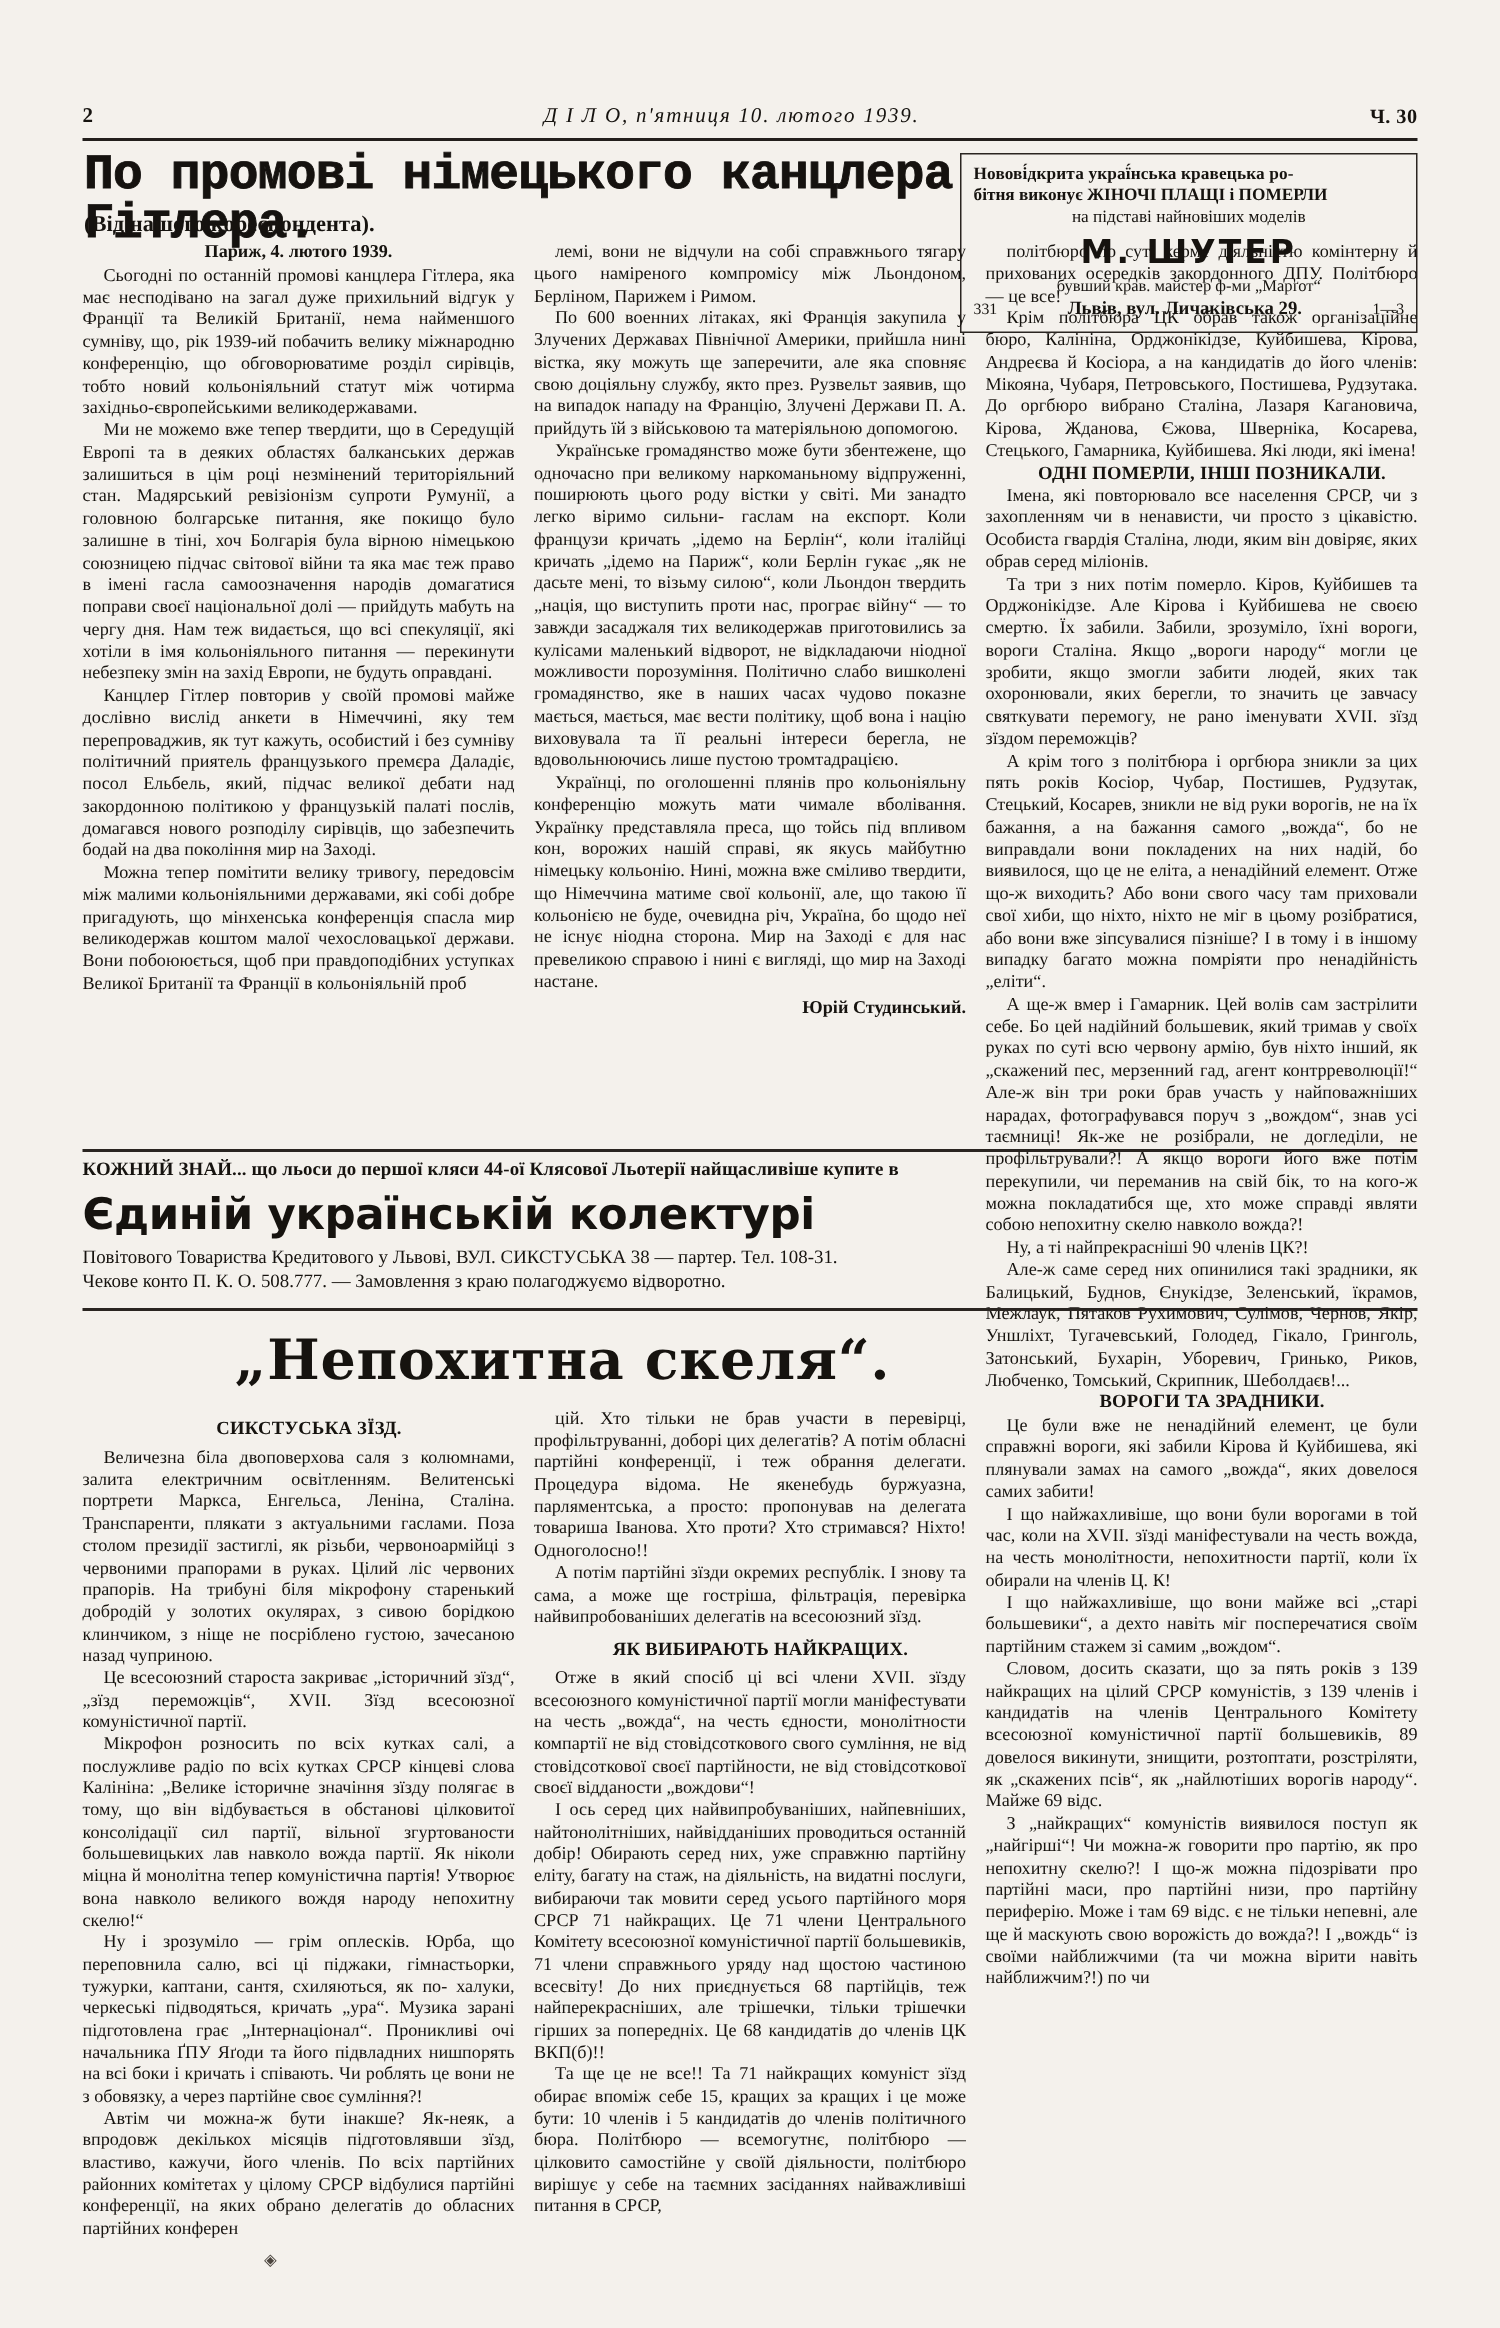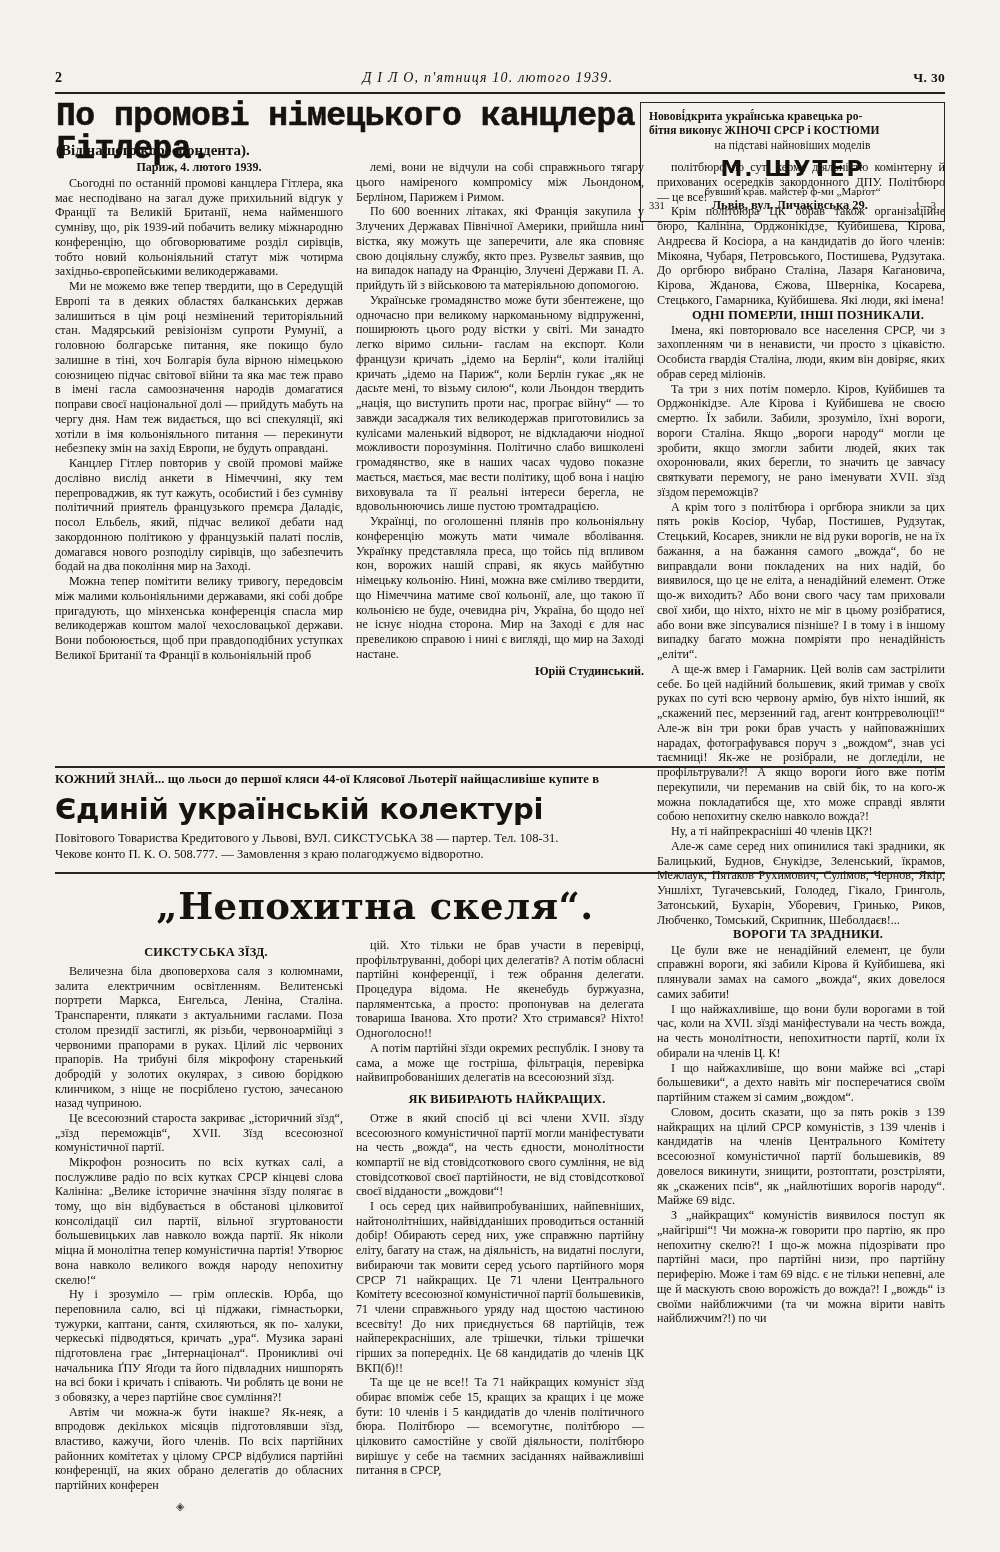--- a/index.html
+++ b/index.html
@@ -126,21 +126,21 @@
     <div class="center">Д І Л О, п'ятниця 10. лютого 1939.</div>
     <div class="issue">Ч. 30</div>
   </div>
   <div class="rule"></div>
 
   <div class="headline">По промові німецького канцлера Гітлера.</div>
   <div class="byline">(Від нашого кореспондента).</div>
 
   <div class="adbox">
     <div class="l1">Новові́дкрита украї́нська кравецька ро-</div>
-    <div class="l2">бітня виконує ЖІНОЧІ СРСР і КОСТЮМИ</div>
+    <div class="l2">бітня виконує ЖІНОЧІ ПЛАЩІ і ПОМЕРЛИ</div>
     <div class="l3">на підставі найновіших моделів</div>
     <div class="name">М. ШУТЕР</div>
     <div class="l4">бувший крав. майстер ф-ми „Марґот“</div>
     <div class="l5">
       <span class="small">331</span>
       <span>Львів, вул. Личаківська 29.</span>
       <span class="small">1—3</span>
     </div>
   </div>
 
@@ -163,21 +163,21 @@
     </div>
 
     <div class="col c3">
       <p>політбюро по суті керме діяльністю комінтерну й прихованих осередків закордонного ДПУ. Політбюро — це все!</p>
       <p>Крім політбюра ЦК обрав також організаційне бюро, Калініна, Орджонікідзе, Куйбишева, Кірова, Андреєва й Косіора, а на кандидатів до його членів: Мікояна, Чубаря, Петровського, Постишева, Рудзутака. До оргбюро вибрано Сталіна, Лазаря Кагановича, Кірова, Жданова, Єжова, Шверніка, Косарева, Стецького, Гамарника, Куйбишева. Які люди, які імена!</p>
       <p class="subhead">ОДНІ ПОМЕРЛИ, ІНШІ ПОЗНИКАЛИ.</p>
       <p>Імена, які повторювало все населення СРСР, чи з захопленням чи в ненависти, чи просто з цікавістю. Особиста гвардія Сталіна, люди, яким він довіряє, яких обрав серед міліонів.</p>
       <p>Та три з них потім померло. Кіров, Куйбишев та Орджонікідзе. Але Кірова і Куйбишева не своєю смертю. Їх забили. Забили, зрозуміло, їхні вороги, вороги Сталіна. Якщо „вороги народу“ могли це зробити, якщо змогли забити людей, яких так охоронювали, яких берегли, то значить це завчасу святкувати перемогу, не рано іменувати XVII. зїзд зїздом переможців?</p>
       <p>А крім того з політбюра і оргбюра зникли за цих пять років Косіор, Чубар, Постишев, Рудзутак, Стецький, Косарев, зникли не від руки ворогів, не на їх бажання, а на бажання самого „вожда“, бо не виправдали вони покладених на них надій, бо виявилося, що це не еліта, а ненадійний елемент. Отже що-ж виходить? Або вони свого часу там приховали свої хиби, що ніхто, ніхто не міг в цьому розібратися, або вони вже зіпсувалися пізніше? І в тому і в іншому випадку багато можна помріяти про ненадійність „еліти“.</p>
       <p>А ще-ж вмер і Гамарник. Цей волів сам застрілити себе. Бо цей надійний большевик, який тримав у своїх руках по суті всю червону армію, був ніхто інший, як „скажений пес, мерзенний гад, агент контрреволюції!“ Але-ж він три роки брав участь у найповажніших нарадах, фотографувався поруч з „вождом“, знав усі таємниці! Як-же не розібрали, не догледіли, не профільтрували?! А якщо вороги його вже потім перекупили, чи переманив на свій бік, то на кого-ж можна покладатибся ще, хто може справді являти собою непохитну скелю навколо вожда?!</p>
-      <p>Ну, а ті найпрекрасніші 40 членів ЦК?!</p>
+      <p>Ну, а ті найпрекрасніші 90 членів ЦК?!</p>
       <p>Але-ж саме серед них опинилися такі зрадники, як Балицький, Буднов, Єнукідзе, Зеленський, їкрамов, Межлаук, Пятаков Рухимович, Сулімов, Чернов, Якір, Уншліхт, Тугачевський, Голодед, Гікало, Гринголь, Затонський, Бухарін, Уборевич, Гринько, Риков, Любченко, Томський, Скрипник, Шеболдаєв!...</p>
       <p></p>
       <p class="subhead">ВОРОГИ ТА ЗРАДНИКИ.</p>
       <p>Це були вже не ненадійний елемент, це були справжні вороги, які забили Кірова й Куйбишева, які плянували замах на самого „вожда“, яких довелося самих забити!</p>
       <p>І що найжахливіше, що вони були ворогами в той час, коли на XVII. зїзді маніфестували на честь вожда, на честь монолітности, непохитности партії, коли їх обирали на членів Ц. К!</p>
       <p>І що найжахливіше, що вони майже всі „старі большевики“, а дехто навіть міг посперечатися своїм партійним стажем зі самим „вождом“.</p>
       <p>Словом, досить сказати, що за пять років з 139 найкращих на цілий СРСР комуністів, з 139 членів і кандидатів на членів Центрального Комітету всесоюзної комуністичної партії большевиків, 89 довелося викинути, знищити, розтоптати, розстріляти, як „скажених псів“, як „найлютіших ворогів народу“. Майже 69 відс.</p>
       <p>З „найкращих“ комуністів виявилося поступ як „найгірші“! Чи можна-ж говорити про партію, як про непохитну скелю?! І що-ж можна підозрівати про партійні маси, про партійні низи, про партійну периферію. Може і там 69 відс. є не тільки непевні, але ще й маскують свою ворожість до вожда?! І „вождь“ із своїми найближчими (та чи можна вірити навіть найближчим?!) по чи</p>
     </div>
   </div>

